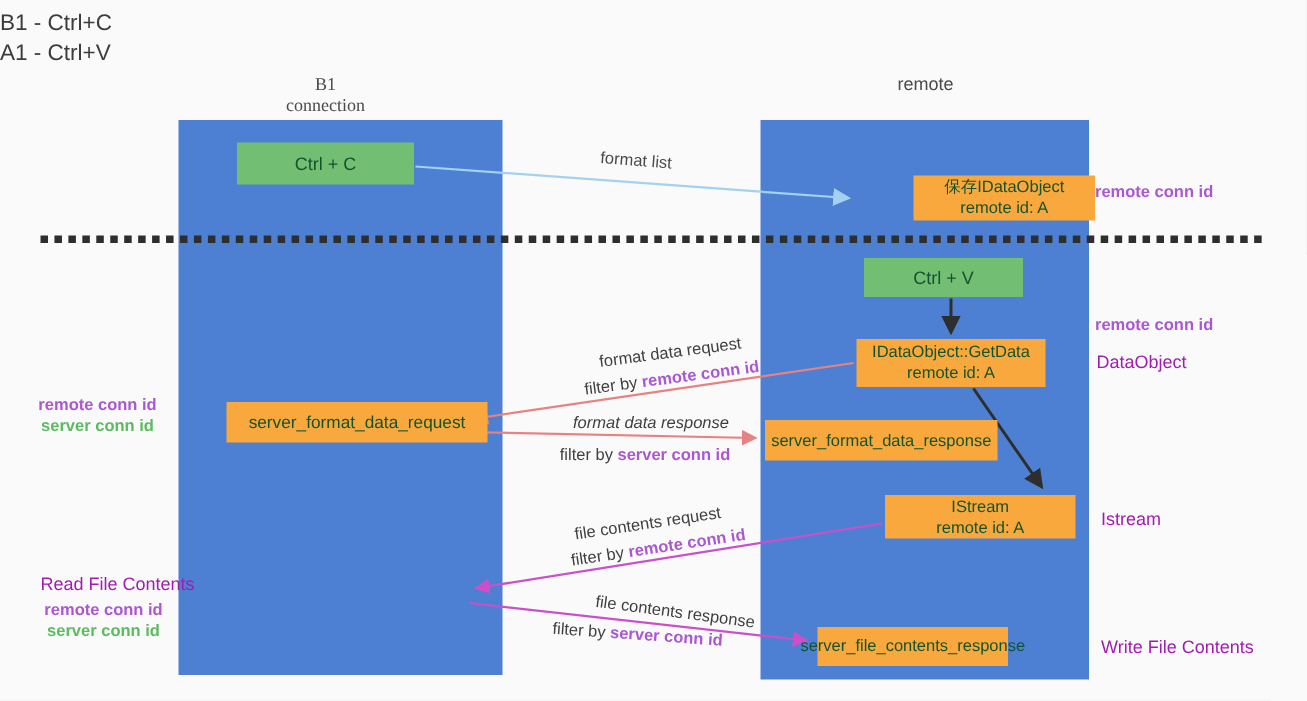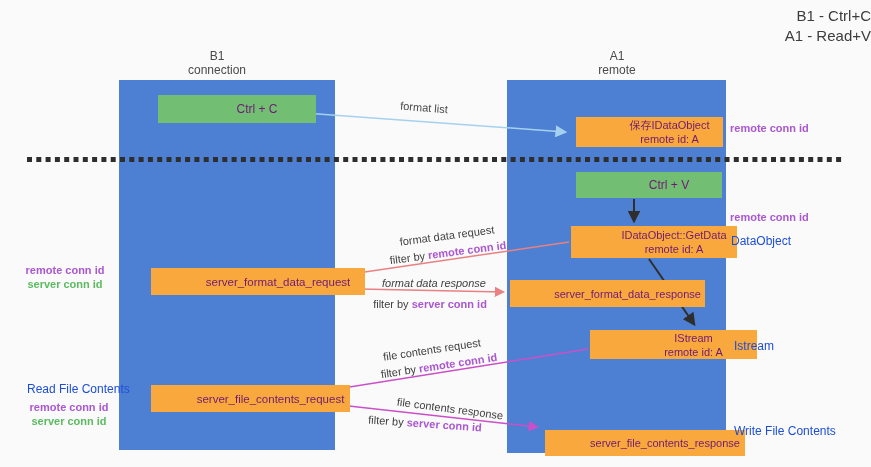--- a/index.html
+++ b/index.html
@@ -3,58 +3,57 @@
 <meta charset="utf-8">
 <style>
   html,body{margin:0;padding:0;background:#f0f0f0;}
   .stage{
     position:relative;width:871px;height:467px;margin:0 auto;
     background:#fafafa;overflow:hidden;
     font-family:"Liberation Sans","DejaVu Sans",sans-serif;
     color:#3d3d3d;
   }
   .abs{position:absolute;}
-  .title{left:0;right:0;top:6px;text-align:right;font-size:15px;line-height:20px;color:#3c3c3c;}
+  .title{left:0;right:0;top:6px;text-align:left;font-size:15px;line-height:20px;color:#3c3c3c;}
   .lane-header{width:140px;top:49px;text-align:center;font-size:12px;line-height:14px;color:#4a4a4a;}
   .lane{background:#4d80d2;}
   .lane.left{left:119px;top:80px;width:216px;height:370px;}
   .lane.right{left:507px;top:80px;width:219px;height:373px;}
   .box{
     display:flex;align-items:center;justify-content:center;flex-direction:column;
-    color:#701a75;text-align:left;z-index:3;padding-left:40px;
+    color:#14532d;text-align:left;z-index:3;
   }
   .box.green{background:#72bf74;font-size:12px;}
   .box.orange{background:#f8a83d;font-size:11px;line-height:14px;}
-  .side-label{font-size:12px;color:#1d4ed8;white-space:nowrap;z-index:3;}
+  .side-label{font-size:12px;color:#a21caf;white-space:nowrap;z-index:3;}
   .purple{color:#ab57d2;font-weight:bold;font-size:11px;}
   .greenlbl{color:#5cbb60;font-weight:bold;font-size:11px;}
   .mid-label{
     font-size:11px;color:#3f3f3f;white-space:nowrap;z-index:3;
     transform-origin:center center;line-height:13px;
   }
   .mid-label .hl{color:#ab57d2;font-weight:bold;}
   .stack{text-align:center;line-height:14px;z-index:3;}
   svg.overlay{position:absolute;left:0;top:0;z-index:2;pointer-events:none;}
 </style>
 </head>
 <body>
 
 <div class="stage">
 
   <div class="abs title">
     <div>B1 - Ctrl+C</div>
-    <div>A1 - Read+V</div>
+    <div>A1 - Ctrl+V</div>
   </div>
 
-  <div class="abs lane-header" style="left:147px;">
+  <div class="abs lane-header" style="left:147px;font-family:Liberation Serif, serif;">
     <div>B1</div>
     <div>connection</div>
   </div>
   <div class="abs lane-header" style="left:547px;">
-    <div>A1</div>
     <div>remote</div>
   </div>
 
   <div class="abs lane left"></div>
   <div class="abs lane right"></div>
 
   <svg class="overlay" width="871" height="467" viewBox="0 0 871 467">
     <defs>
       <marker id="ah-blue" viewBox="0 0 10 10" refX="8" refY="5" markerWidth="8" markerHeight="8" orient="auto">
         <path d="M0 0 L10 5 L0 10 z" fill="#a5d1f0"></path>
@@ -84,21 +83,21 @@
 
     <line x1="588" y1="349" x2="318" y2="392" stroke="#cb4fc9" stroke-width="1.5" marker-end="url(#ah-magenta)"></line>
 
     <line x1="313" y1="402" x2="537" y2="427" stroke="#cb4fc9" stroke-width="1.5" marker-end="url(#ah-magenta)"></line>
   </svg>
 
   <div class="abs box green" style="left:158px;top:95px;width:118px;height:28px;">
     <span>Ctrl + C</span>
   </div>
 
-  <div class="abs box orange" style="left:576px;top:117px;width:107px;height:30px;">
+  <div class="abs box orange" style="left:609px;top:117px;width:121px;height:30px;">
     <span>保存IDataObject</span>
     <span>remote id: A</span>
   </div>
 
   <div class="abs box green" style="left:576px;top:172px;width:106px;height:26px;">
     <span>Ctrl + V</span>
   </div>
 
   <div class="abs box orange" style="left:571px;top:226px;width:126px;height:32px;">
     <span>IDataObject::GetData</span>
@@ -111,25 +110,22 @@
 
   <div class="abs box orange" style="left:510px;top:280px;width:155px;height:27px;">
     <span>server_format_data_response</span>
   </div>
 
   <div class="abs box orange" style="left:590px;top:330px;width:127px;height:29px;">
     <span>IStream</span>
     <span>remote id: A</span>
   </div>
 
-  <div class="abs box orange" style="left:151px;top:385px;width:159px;height:27px;font-size:11.5px;">
-    <span>server_file_contents_request</span>
-  </div>
 
-  <div class="abs box orange" style="left:545px;top:430px;width:160px;height:26px;">
+  <div class="abs box orange" style="left:545px;top:418px;width:127px;height:26px;">
     <span>server_file_contents_response</span>
   </div>
 
   <div class="abs side-label purple" style="left:730px;top:122px;">remote conn id</div>
   <div class="abs side-label purple" style="left:730px;top:211px;">remote conn id</div>
   <div class="abs side-label" style="left:731px;top:234px;">DataObject</div>
   <div class="abs side-label" style="left:734px;top:339px;">Istream</div>
   <div class="abs side-label" style="left:734px;top:424px;">Write File Contents</div>
 
   <div class="abs stack" style="left:17px;top:263px;width:96px;">

